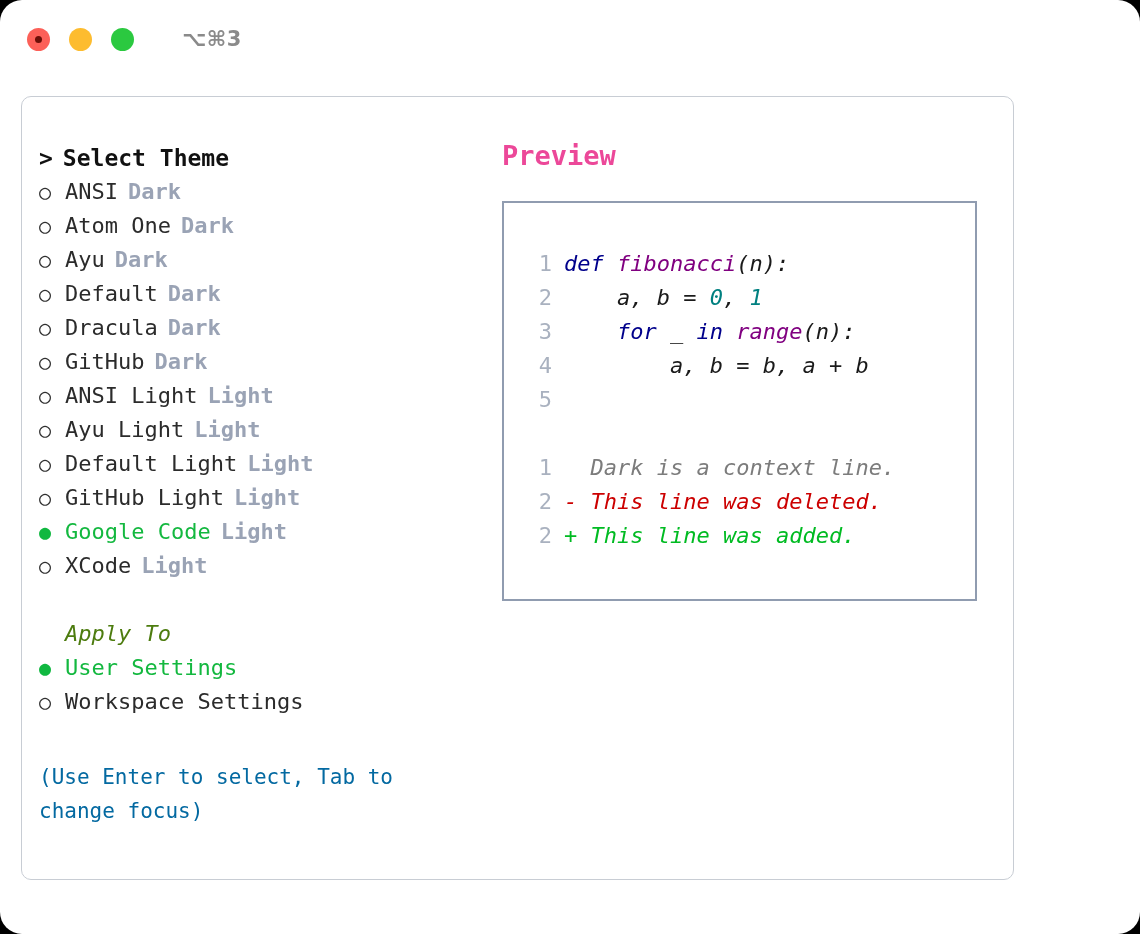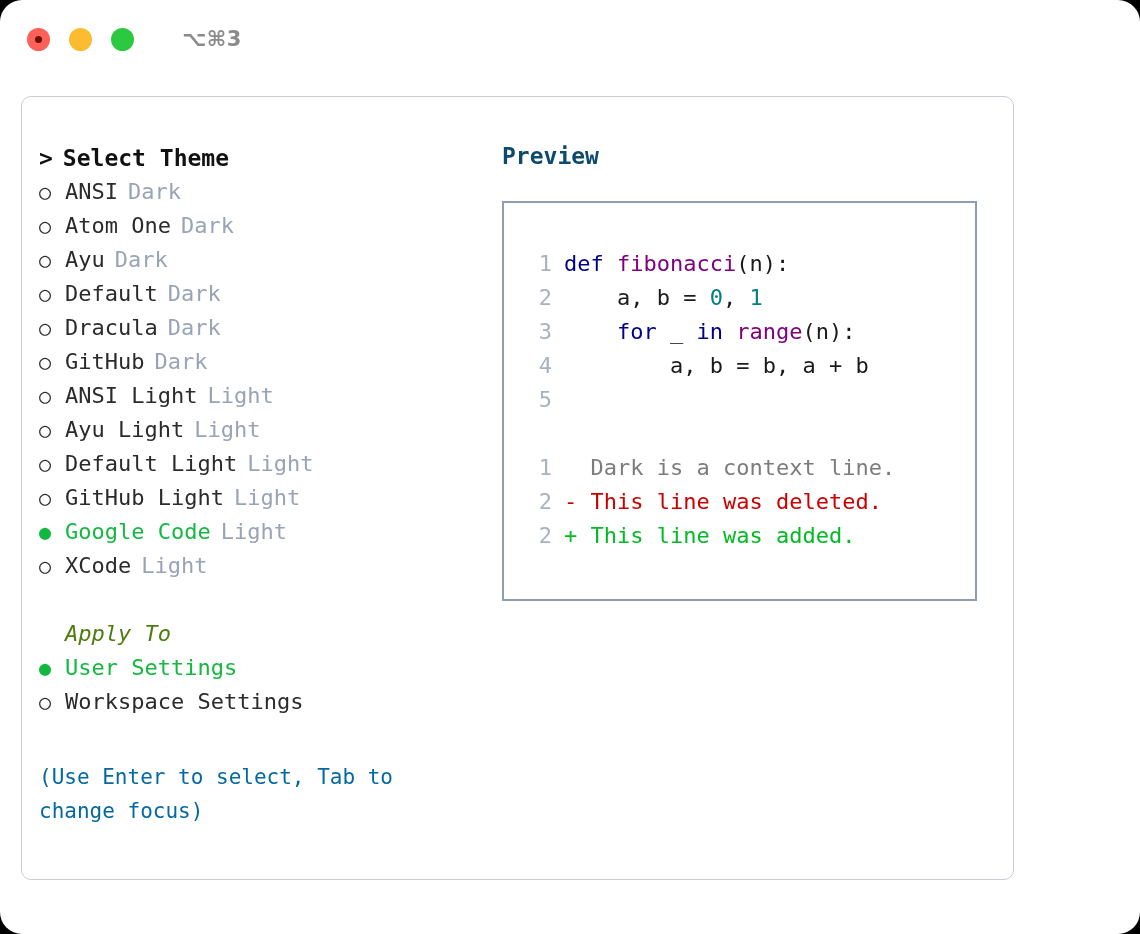--- a/index.html
+++ b/index.html
@@ -98,21 +98,21 @@
     width: 26px;
     flex: 0 0 26px;
     text-align: left;
     font-size: 20px;
   }
   .bullet-off { color: #2f2f2f; }
   .bullet-on  { color: #10b840; }
 
   .label      { color: #2b2b2b; }
   .label-sel  { color: #13b83f; }
-  .tag        { color: #9aa3b5; margin-left: 10px; }
+  .tag        { color: #9aa3b5; margin-left: 10px; font-weight: bold; }
 
   .spacer-row { height: 34px; }
 
   .subheading {
     font-weight: 400;
     color: #4d7c0f;
     padding-left: 26px;
     font-style: italic;
   }
 
@@ -126,23 +126,23 @@
     white-space: pre-wrap;
   }
 
   
   #preview-column {
     position: absolute;
     left: 480px; top: 44px;
     width: 490px;
   }
   #preview-title {
-    font-size: 23px;
+    font-size: 27px;
     font-weight: 700;
-    color: #0c4a6e;
+    color: #ec4899;
     margin-bottom: 30px;
     line-height: 30px;
   }
   #preview-box {
     width: 475px;
     height: 400px;
     border: 2px solid #909cb0;
     background: #ffffff;
     padding: 44px 0 0 12px;
   }
@@ -153,21 +153,21 @@
     line-height: 34px;
     white-space: pre;
   }
   .ln {
     width: 36px;
     flex: 0 0 36px;
     text-align: right;
     color: #a9b1bf;
     margin-right: 12px;
   }
-  .code-body { white-space: pre; }
+  .code-body { white-space: pre; font-style: italic; }
 
   .tok-kw    { color: #00008b; }
   .tok-fn    { color: #800080; }
   .tok-num   { color: #008080; }
   .tok-plain { color: #1a1a1a; }
 
   .diff-gap { height: 34px; }
   .diff-ctx { color: #7c7c7c; }
   .diff-del { color: #cc0000; }
   .diff-add { color: #00bb22; }

